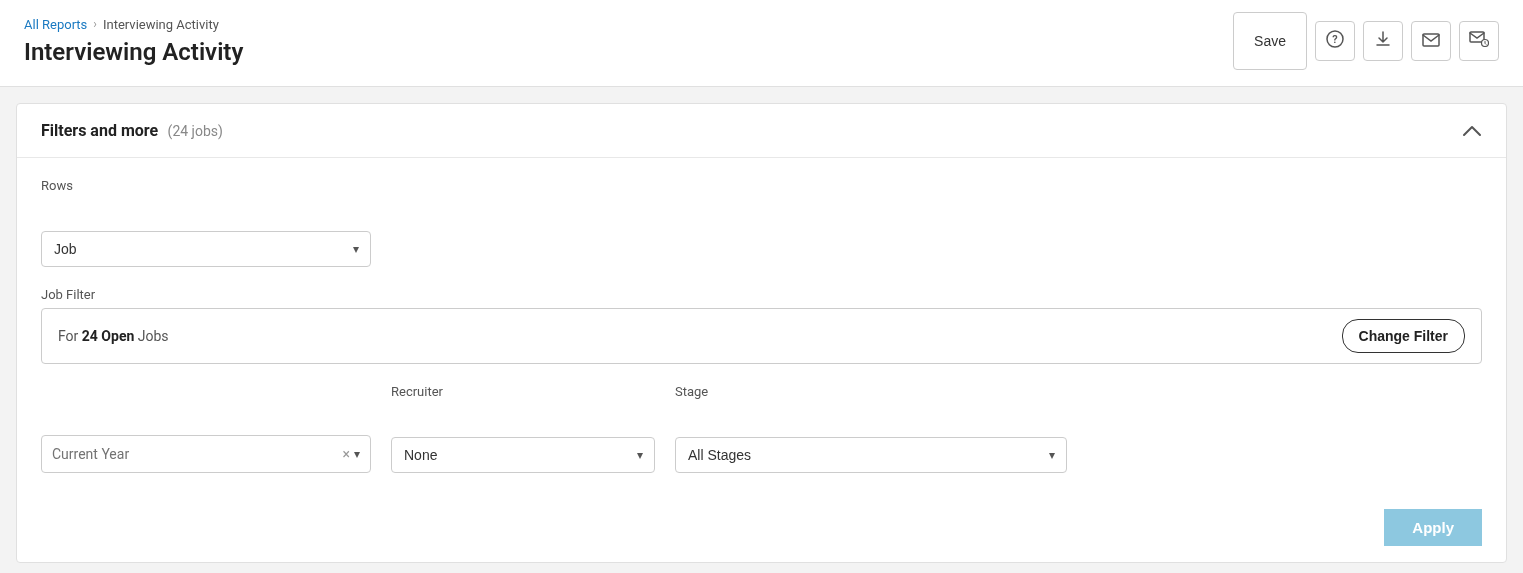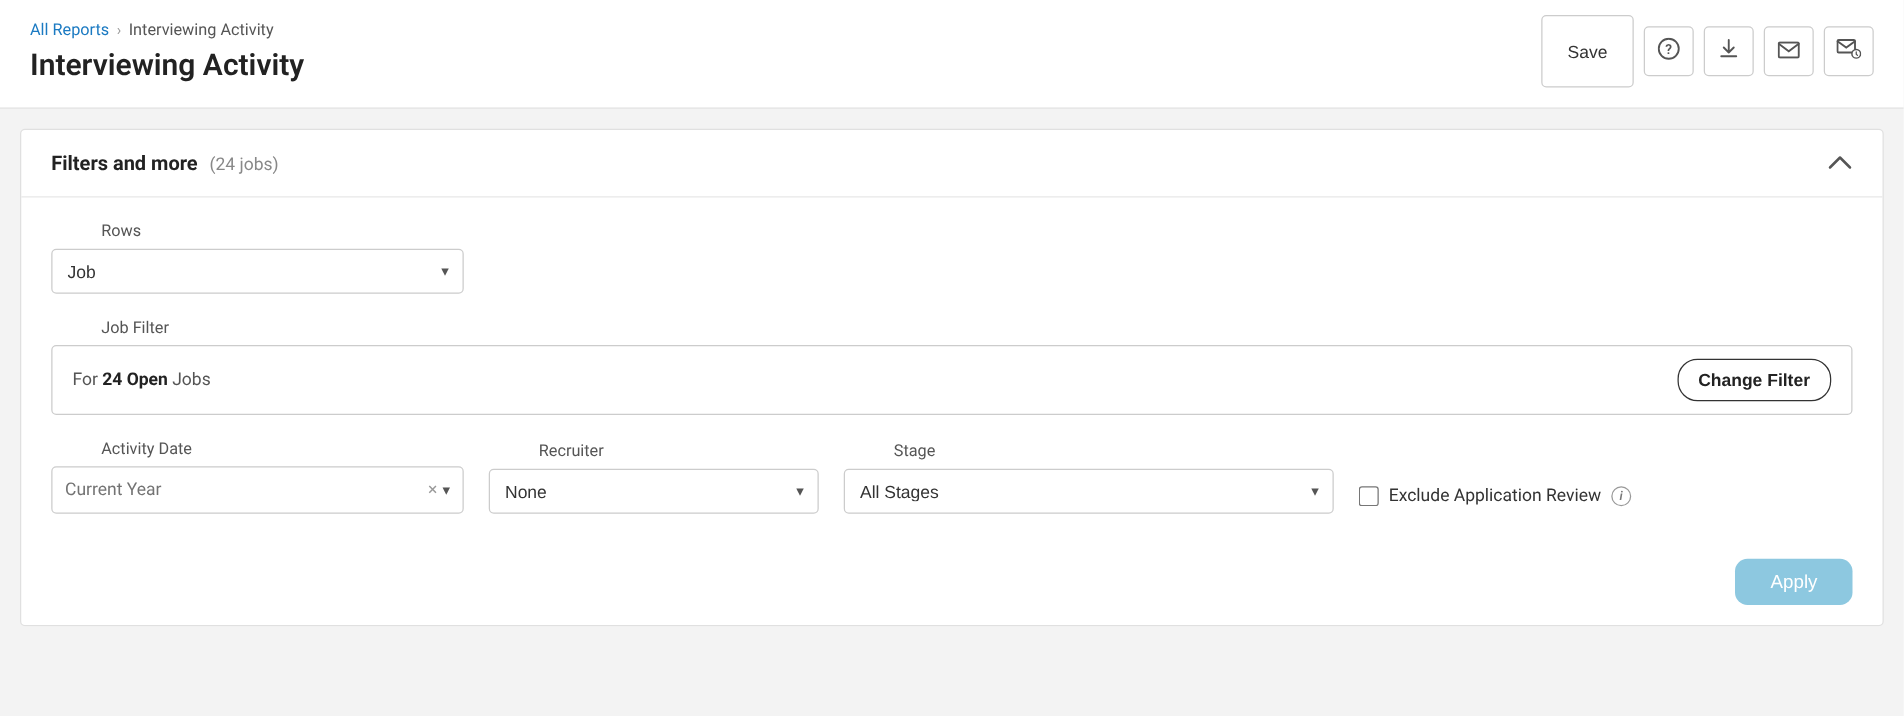--- a/index.html
+++ b/index.html
@@ -106,25 +106,25 @@
 
     
     .field-group {
       margin-bottom: 20px;
     }
     .field-label {
       font-size: 13px;
       color: #555;
       margin-bottom: 6px;
       font-weight: 400;
-      margin-left: 40px;
     }
     .select-wrapper {
       position: relative;
       display: inline-block;
+      margin-top: 32px;
     }
     .select-rows {
       width: 330px;
     }
     select {
       appearance: none;
       -webkit-appearance: none;
       width: 100%;
       padding: 9px 36px 9px 12px;
       border: 1px solid #ccc;
@@ -254,25 +254,25 @@
     
     .apply-row {
       display: flex;
       justify-content: flex-end;
       padding: 12px 24px 16px 24px;
     }
     .btn-apply {
       padding: 10px 28px;
       background: #8dc8e0;
       border: none;
-      border-radius: 10px;
+      border-radius: 0;
       font-size: 15px;
       color: #fff;
       cursor: pointer;
-      font-weight: 400;
+      font-weight: 700;
     }
 
     .outer {
       padding: 0 16px;
     }
   </style>
 </head>
 <body>
 
 <div class="header">
@@ -357,21 +357,20 @@
           <span class="job-filter-text">
             For <strong>24</strong><strong> Open</strong> Jobs
           </span>
           <button class="btn-change-filter">Change Filter</button>
         </div>
       </div>
 
       <div class="filters-row">
 
         <div class="filter-col">
-          <div class="field-label">Activity Date</div>
           <div class="clearable-select activity-date-select">
             <span class="val">Current Year</span>
             <span class="clear-btn">×</span>
             <span class="arrow-btn">▾</span>
           </div>
         </div>
 
         <div class="filter-col">
           <div class="field-label">Recruiter</div>
           <div class="select-wrapper recruiter-select">
@@ -389,27 +388,20 @@
             <select>
               <option>All Stages</option>
               <option>Application Review</option>
               <option>Phone Screen</option>
               <option>Interview</option>
             </select>
             <span class="select-arrow">▾</span>
           </div>
         </div>
 
-        <div class="filter-col">
-          <div class="checkbox-group">
-            <input type="checkbox" id="exclude-cb" style="">
-            <label class="checkbox-label" for="exclude-cb">Exclude Application Review</label>
-            <span class="info-icon">i</span>
-          </div>
-        </div>
       </div>
     </div>
 
     <div class="apply-row">
       <button class="btn-apply">Apply</button>
     </div>
   </div>
 </div>
 
 </body></html>

